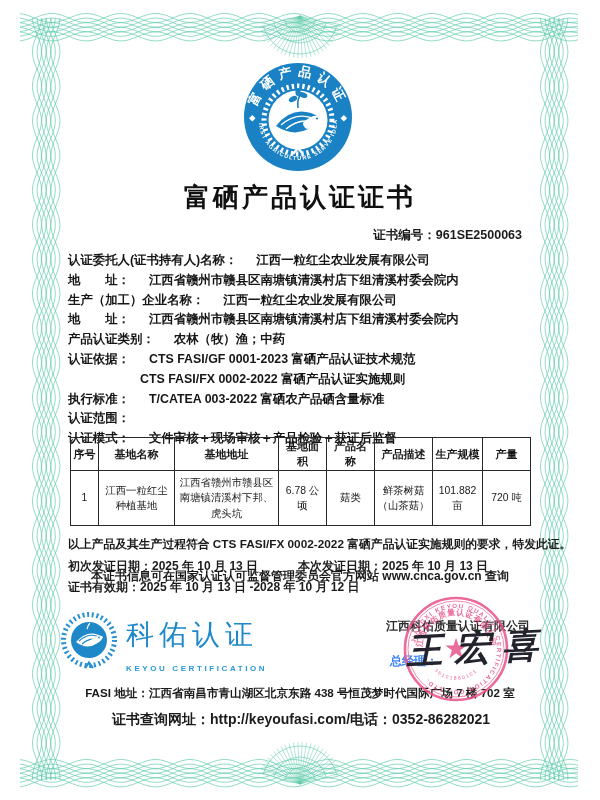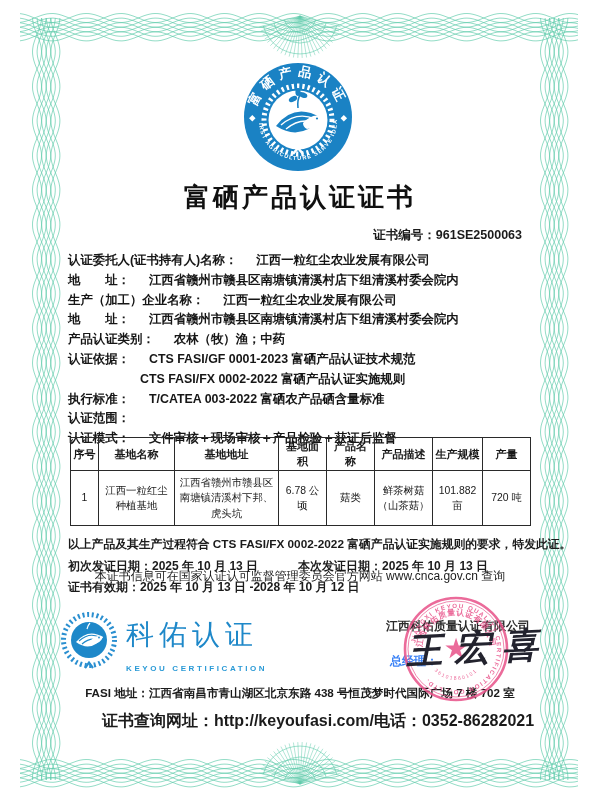--- a/index.html
+++ b/index.html
@@ -14,31 +14,31 @@
   .field-line{font-size:12.4px;font-weight:bold;line-height:19.8px;white-space:nowrap;color:#161616;}
   .field-line .lbl{margin-right:19px;}
   .field-line.indent{padding-left:72px;}
   table.scope{position:absolute;left:70px;top:437px;width:460px;border-collapse:collapse;font-size:10.4px;text-align:center;color:#191919;table-layout:fixed;}
   table.scope th,table.scope td{border:1px solid #2a2a2a;padding:1px 2px;overflow:hidden;}
   table.scope th{height:24px;font-weight:bold;font-size:11px;}
   table.scope td{height:52px;line-height:1.45;}
   .statement{left:68px;top:537px;font-size:11.8px;font-weight:bold;white-space:nowrap;}
   .dates-row{left:68px;top:558px;font-size:12px;font-weight:bold;display:flex;gap:40px;white-space:nowrap;}
   .validity-row{left:68px;top:579px;font-size:12px;font-weight:bold;white-space:nowrap;}
-  .query-note{left:0;top:568px;width:100%;text-align:center;font-size:12px;font-weight:normal;}
+  .query-note{left:0;top:568px;width:100%;text-align:center;font-size:12px;font-weight:bold;}
   .keyou-emblem{left:60px;top:611px;}
   .keyou-word{left:126px;top:621px;line-height:1;}
   .keyou-name{font-size:28px;font-weight:normal;color:#1e88c9;letter-spacing:5px;}
   .keyou-en{margin-top:16px;font-size:8px;font-weight:bold;color:#2a9ad6;letter-spacing:2.6px;}
   .issuer-company{left:386px;top:618px;font-size:12px;font-weight:bold;color:#2b2b2b;z-index:1;}
   .manager-label{left:390px;top:653px;font-size:12px;font-weight:bold;color:#3b82f6;z-index:1;}
   .seal{left:401px;top:594px;z-index:2;opacity:.86;}
   .signature{left:406px;top:624px;z-index:3;font-size:36px;font-weight:bold;font-style:italic;color:#23232e;font-family:"DejaVu Serif",serif;letter-spacing:12px;transform:rotate(-3deg);white-space:nowrap;}
   .fasi-address{left:0;top:686px;width:100%;text-align:center;font-size:11.6px;font-weight:bold;white-space:nowrap;}
-  .contact-row{left:112px;top:711px;width:412px;display:flex;justify-content:center;font-size:16px;font-weight:bold;white-space:nowrap;}
+  .contact-row{left:112px;top:711px;width:412px;display:flex;justify-content:flex-start;font-size:14px;font-weight:bold;white-space:nowrap;}
 </style>
 </head>
 <body>
 
 <div class="page">
 
   <svg id="border-frame" width="600" height="800">
       <path d="M20.0,22.4L23.0,21.9L26.0,21.2L29.0,20.2L32.0,19.0L35.0,17.8L38.0,16.6L41.0,15.5L44.0,14.6L47.0,13.9L50.0,13.6L53.0,13.5L56.0,13.8L59.0,14.4L62.0,15.3L65.0,16.4L68.0,17.5L71.0,18.8L74.0,19.9L77.0,21.0L80.0,21.8L83.0,22.3L86.0,22.5L89.0,22.4L92.0,21.9L95.0,21.2L98.0,20.2L101.0,19.1L104.0,17.9L107.0,16.7L110.0,15.6L113.0,14.6L116.0,13.9L119.0,13.6L122.0,13.5L125.0,13.8L128.0,14.4L131.0,15.3L134.0,16.3L137.0,17.5L140.0,18.7L143.0,19.9L146.0,20.9L149.0,21.7L152.0,22.3L155.0,22.5L158.0,22.4L161.0,22.0L164.0,21.2L167.0,20.3L170.0,19.1L173.0,17.9L176.0,16.7L179.0,15.6L182.0,14.7L185.0,14.0L188.0,13.6L191.0,13.5L194.0,13.8L197.0,14.4L200.0,15.2L203.0,16.3L206.0,17.5L209.0,18.7L212.0,19.8L215.0,20.9L218.0,21.7L221.0,22.3L224.0,22.5L227.0,22.4L230.0,22.0L233.0,21.3L236.0,20.3L239.0,19.2L242.0,18.0L245.0,16.7L248.0,15.6L251.0,14.7L254.0,14.0L257.0,13.6L260.0,13.5L263.0,13.8L266.0,14.3L269.0,15.2L272.0,16.2L275.0,17.4L278.0,18.6L281.0,19.8L284.0,20.8L287.0,21.7L290.0,22.2L293.0,22.5L296.0,22.4L299.0,22.0L302.0,21.3L305.0,20.3L308.0,19.2L311.0,18.0L314.0,16.8L317.0,15.7L320.0,14.7L323.0,14.0L326.0,13.6L329.0,13.5L332.0,13.8L335.0,14.3L338.0,15.1L341.0,16.2L344.0,17.4L347.0,18.6L350.0,19.8L353.0,20.8L356.0,21.7L359.0,22.2L362.0,22.5L365.0,22.4L368.0,22.0L371.0,21.3L374.0,20.4L377.0,19.3L380.0,18.1L383.0,16.8L386.0,15.7L389.0,14.8L392.0,14.0L395.0,13.6L398.0,13.5L401.0,13.7L404.0,14.3L407.0,15.1L410.0,16.1L413.0,17.3L416.0,18.5L419.0,19.7L422.0,20.8L425.0,21.6L428.0,22.2L431.0,22.5L434.0,22.4L437.0,22.0L440.0,21.4L443.0,20.4L446.0,19.3L449.0,18.1L452.0,16.9L455.0,15.8L458.0,14.8L461.0,14.1L464.0,13.6L467.0,13.5L470.0,13.7L473.0,14.3L476.0,15.1L479.0,16.1L482.0,17.3L485.0,18.5L488.0,19.7L491.0,20.7L494.0,21.6L497.0,22.2L500.0,22.5L503.0,22.4L506.0,22.1L509.0,21.4L512.0,20.5L515.0,19.4L518.0,18.1L521.0,16.9L524.0,15.8L527.0,14.8L530.0,14.1L533.0,13.6L536.0,13.5L539.0,13.7L542.0,14.2L545.0,15.0L548.0,16.1L551.0,17.2L554.0,18.4L557.0,19.6L560.0,20.7L563.0,21.6L566.0,22.2L569.0,22.5L572.0,22.4L575.0,22.1L578.0,21.4" fill="none" stroke="#5fcbab" stroke-width="0.8" opacity="0.85"></path>
       <path d="M20.0,13.6L23.0,14.1L26.0,14.8L29.0,15.8L32.0,17.0L35.0,18.2L38.0,19.4L41.0,20.5L44.0,21.4L47.0,22.1L50.0,22.4L53.0,22.5L56.0,22.2L59.0,21.6L62.0,20.7L65.0,19.6L68.0,18.5L71.0,17.2L74.0,16.1L77.0,15.0L80.0,14.2L83.0,13.7L86.0,13.5L89.0,13.6L92.0,14.1L95.0,14.8L98.0,15.8L101.0,16.9L104.0,18.1L107.0,19.3L110.0,20.4L113.0,21.4L116.0,22.1L119.0,22.4L122.0,22.5L125.0,22.2L128.0,21.6L131.0,20.7L134.0,19.7L137.0,18.5L140.0,17.3L143.0,16.1L146.0,15.1L149.0,14.3L152.0,13.7L155.0,13.5L158.0,13.6L161.0,14.0L164.0,14.8L167.0,15.7L170.0,16.9L173.0,18.1L176.0,19.3L179.0,20.4L182.0,21.3L185.0,22.0L188.0,22.4L191.0,22.5L194.0,22.2L197.0,21.6L200.0,20.8L203.0,19.7L206.0,18.5L209.0,17.3L212.0,16.2L215.0,15.1L218.0,14.3L221.0,13.7L224.0,13.5L227.0,13.6L230.0,14.0L233.0,14.7L236.0,15.7L239.0,16.8L242.0,18.0L245.0,19.3L248.0,20.4L251.0,21.3L254.0,22.0L257.0,22.4L260.0,22.5L263.0,22.2L266.0,21.7L269.0,20.8L272.0,19.8L275.0,18.6L278.0,17.4L281.0,16.2L284.0,15.2L287.0,14.3L290.0,13.8L293.0,13.5L296.0,13.6L299.0,14.0L302.0,14.7L305.0,15.7L308.0,16.8L311.0,18.0L314.0,19.2L317.0,20.3L320.0,21.3L323.0,22.0L326.0,22.4L329.0,22.5L332.0,22.2L335.0,21.7L338.0,20.9L341.0,19.8L344.0,18.6L347.0,17.4L350.0,16.2L353.0,15.2L356.0,14.3L359.0,13.8L362.0,13.5L365.0,13.6L368.0,14.0L371.0,14.7L374.0,15.6L377.0,16.7L380.0,17.9L383.0,19.2L386.0,20.3L389.0,21.2L392.0,22.0L395.0,22.4L398.0,22.5L401.0,22.3L404.0,21.7L407.0,20.9L410.0,19.9L413.0,18.7L416.0,17.5L419.0,16.3L422.0,15.2L425.0,14.4L428.0,13.8L431.0,13.5L434.0,13.6L437.0,14.0L440.0,14.6L443.0,15.6L446.0,16.7L449.0,17.9L452.0,19.1L455.0,20.2L458.0,21.2L461.0,21.9L464.0,22.4L467.0,22.5L470.0,22.3L473.0,21.7L476.0,20.9L479.0,19.9L482.0,18.7L485.0,17.5L488.0,16.3L491.0,15.3L494.0,14.4L497.0,13.8L500.0,13.5L503.0,13.6L506.0,13.9L509.0,14.6L512.0,15.5L515.0,16.6L518.0,17.9L521.0,19.1L524.0,20.2L527.0,21.2L530.0,21.9L533.0,22.4L536.0,22.5L539.0,22.3L542.0,21.8L545.0,21.0L548.0,19.9L551.0,18.8L554.0,17.6L557.0,16.4L560.0,15.3L563.0,14.4L566.0,13.8L569.0,13.5L572.0,13.6L575.0,13.9L578.0,14.6" fill="none" stroke="#5fcbab" stroke-width="0.8" opacity="0.85"></path>
       <path d="M20.0,768.4L23.0,767.9L26.0,767.2L29.0,766.2L32.0,765.0L35.0,763.8L38.0,762.6L41.0,761.5L44.0,760.6L47.0,759.9L50.0,759.6L53.0,759.5L56.0,759.8L59.0,760.4L62.0,761.3L65.0,762.4L68.0,763.5L71.0,764.8L74.0,765.9L77.0,767.0L80.0,767.8L83.0,768.3L86.0,768.5L89.0,768.4L92.0,767.9L95.0,767.2L98.0,766.2L101.0,765.1L104.0,763.9L107.0,762.7L110.0,761.6L113.0,760.6L116.0,759.9L119.0,759.6L122.0,759.5L125.0,759.8L128.0,760.4L131.0,761.3L134.0,762.3L137.0,763.5L140.0,764.7L143.0,765.9L146.0,766.9L149.0,767.7L152.0,768.3L155.0,768.5L158.0,768.4L161.0,768.0L164.0,767.2L167.0,766.3L170.0,765.1L173.0,763.9L176.0,762.7L179.0,761.6L182.0,760.7L185.0,760.0L188.0,759.6L191.0,759.5L194.0,759.8L197.0,760.4L200.0,761.2L203.0,762.3L206.0,763.5L209.0,764.7L212.0,765.8L215.0,766.9L218.0,767.7L221.0,768.3L224.0,768.5L227.0,768.4L230.0,768.0L233.0,767.3L236.0,766.3L239.0,765.2L242.0,764.0L245.0,762.7L248.0,761.6L251.0,760.7L254.0,760.0L257.0,759.6L260.0,759.5L263.0,759.8L266.0,760.3L269.0,761.2L272.0,762.2L275.0,763.4L278.0,764.6L281.0,765.8L284.0,766.8L287.0,767.7L290.0,768.2L293.0,768.5L296.0,768.4L299.0,768.0L302.0,767.3L305.0,766.3L308.0,765.2L311.0,764.0L314.0,762.8L317.0,761.7L320.0,760.7L323.0,760.0L326.0,759.6L329.0,759.5L332.0,759.8L335.0,760.3L338.0,761.1L341.0,762.2L344.0,763.4L347.0,764.6L350.0,765.8L353.0,766.8L356.0,767.7L359.0,768.2L362.0,768.5L365.0,768.4L368.0,768.0L371.0,767.3L374.0,766.4L377.0,765.3L380.0,764.1L383.0,762.8L386.0,761.7L389.0,760.8L392.0,760.0L395.0,759.6L398.0,759.5L401.0,759.7L404.0,760.3L407.0,761.1L410.0,762.1L413.0,763.3L416.0,764.5L419.0,765.7L422.0,766.8L425.0,767.6L428.0,768.2L431.0,768.5L434.0,768.4L437.0,768.0L440.0,767.4L443.0,766.4L446.0,765.3L449.0,764.1L452.0,762.9L455.0,761.8L458.0,760.8L461.0,760.1L464.0,759.6L467.0,759.5L470.0,759.7L473.0,760.3L476.0,761.1L479.0,762.1L482.0,763.3L485.0,764.5L488.0,765.7L491.0,766.7L494.0,767.6L497.0,768.2L500.0,768.5L503.0,768.4L506.0,768.1L509.0,767.4L512.0,766.5L515.0,765.4L518.0,764.1L521.0,762.9L524.0,761.8L527.0,760.8L530.0,760.1L533.0,759.6L536.0,759.5L539.0,759.7L542.0,760.2L545.0,761.0L548.0,762.1L551.0,763.2L554.0,764.4L557.0,765.6L560.0,766.7L563.0,767.6L566.0,768.2L569.0,768.5L572.0,768.4L575.0,768.1L578.0,767.4" fill="none" stroke="#5fcbab" stroke-width="0.8" opacity="0.85"></path>

